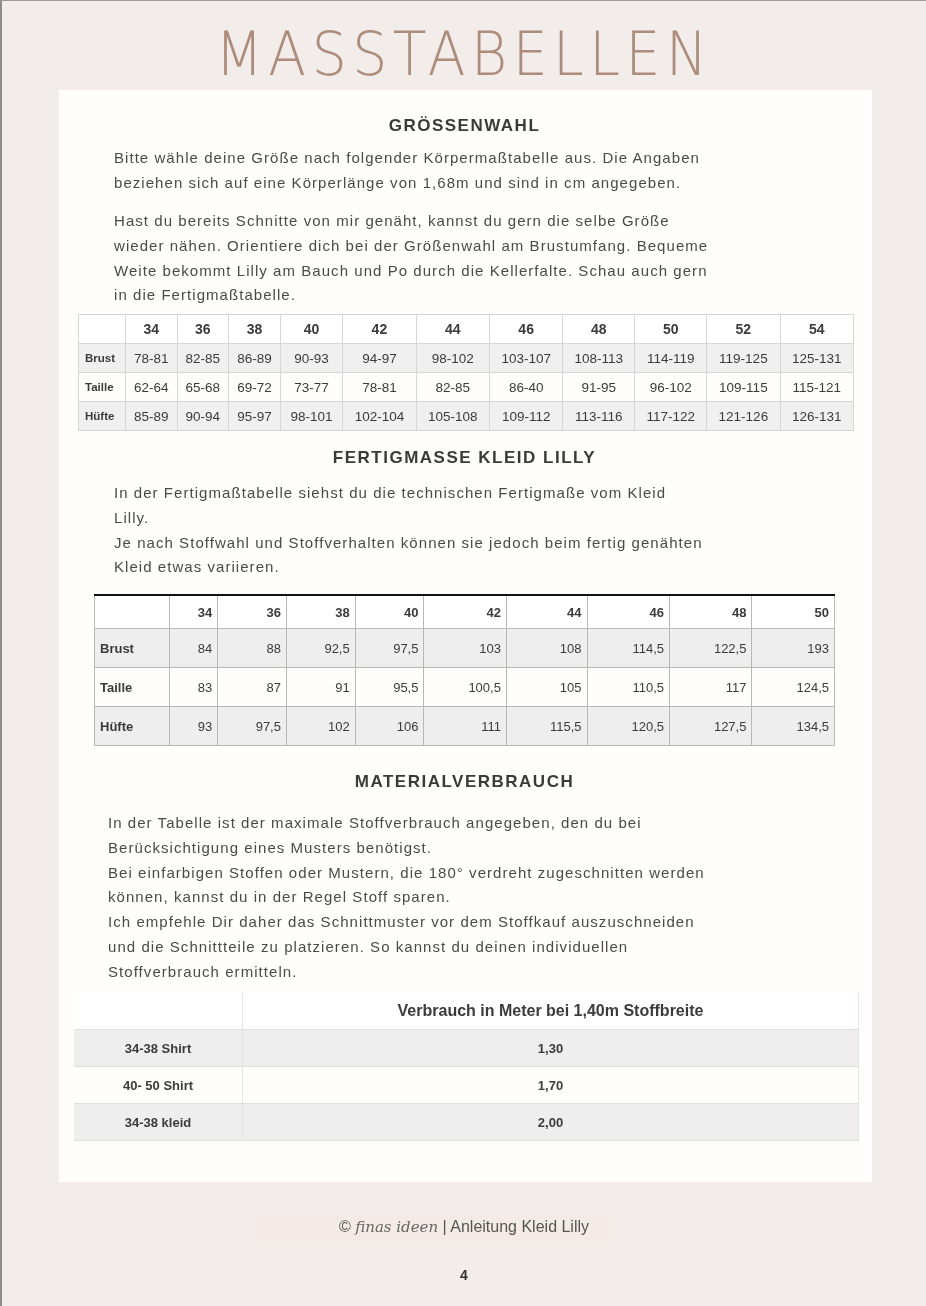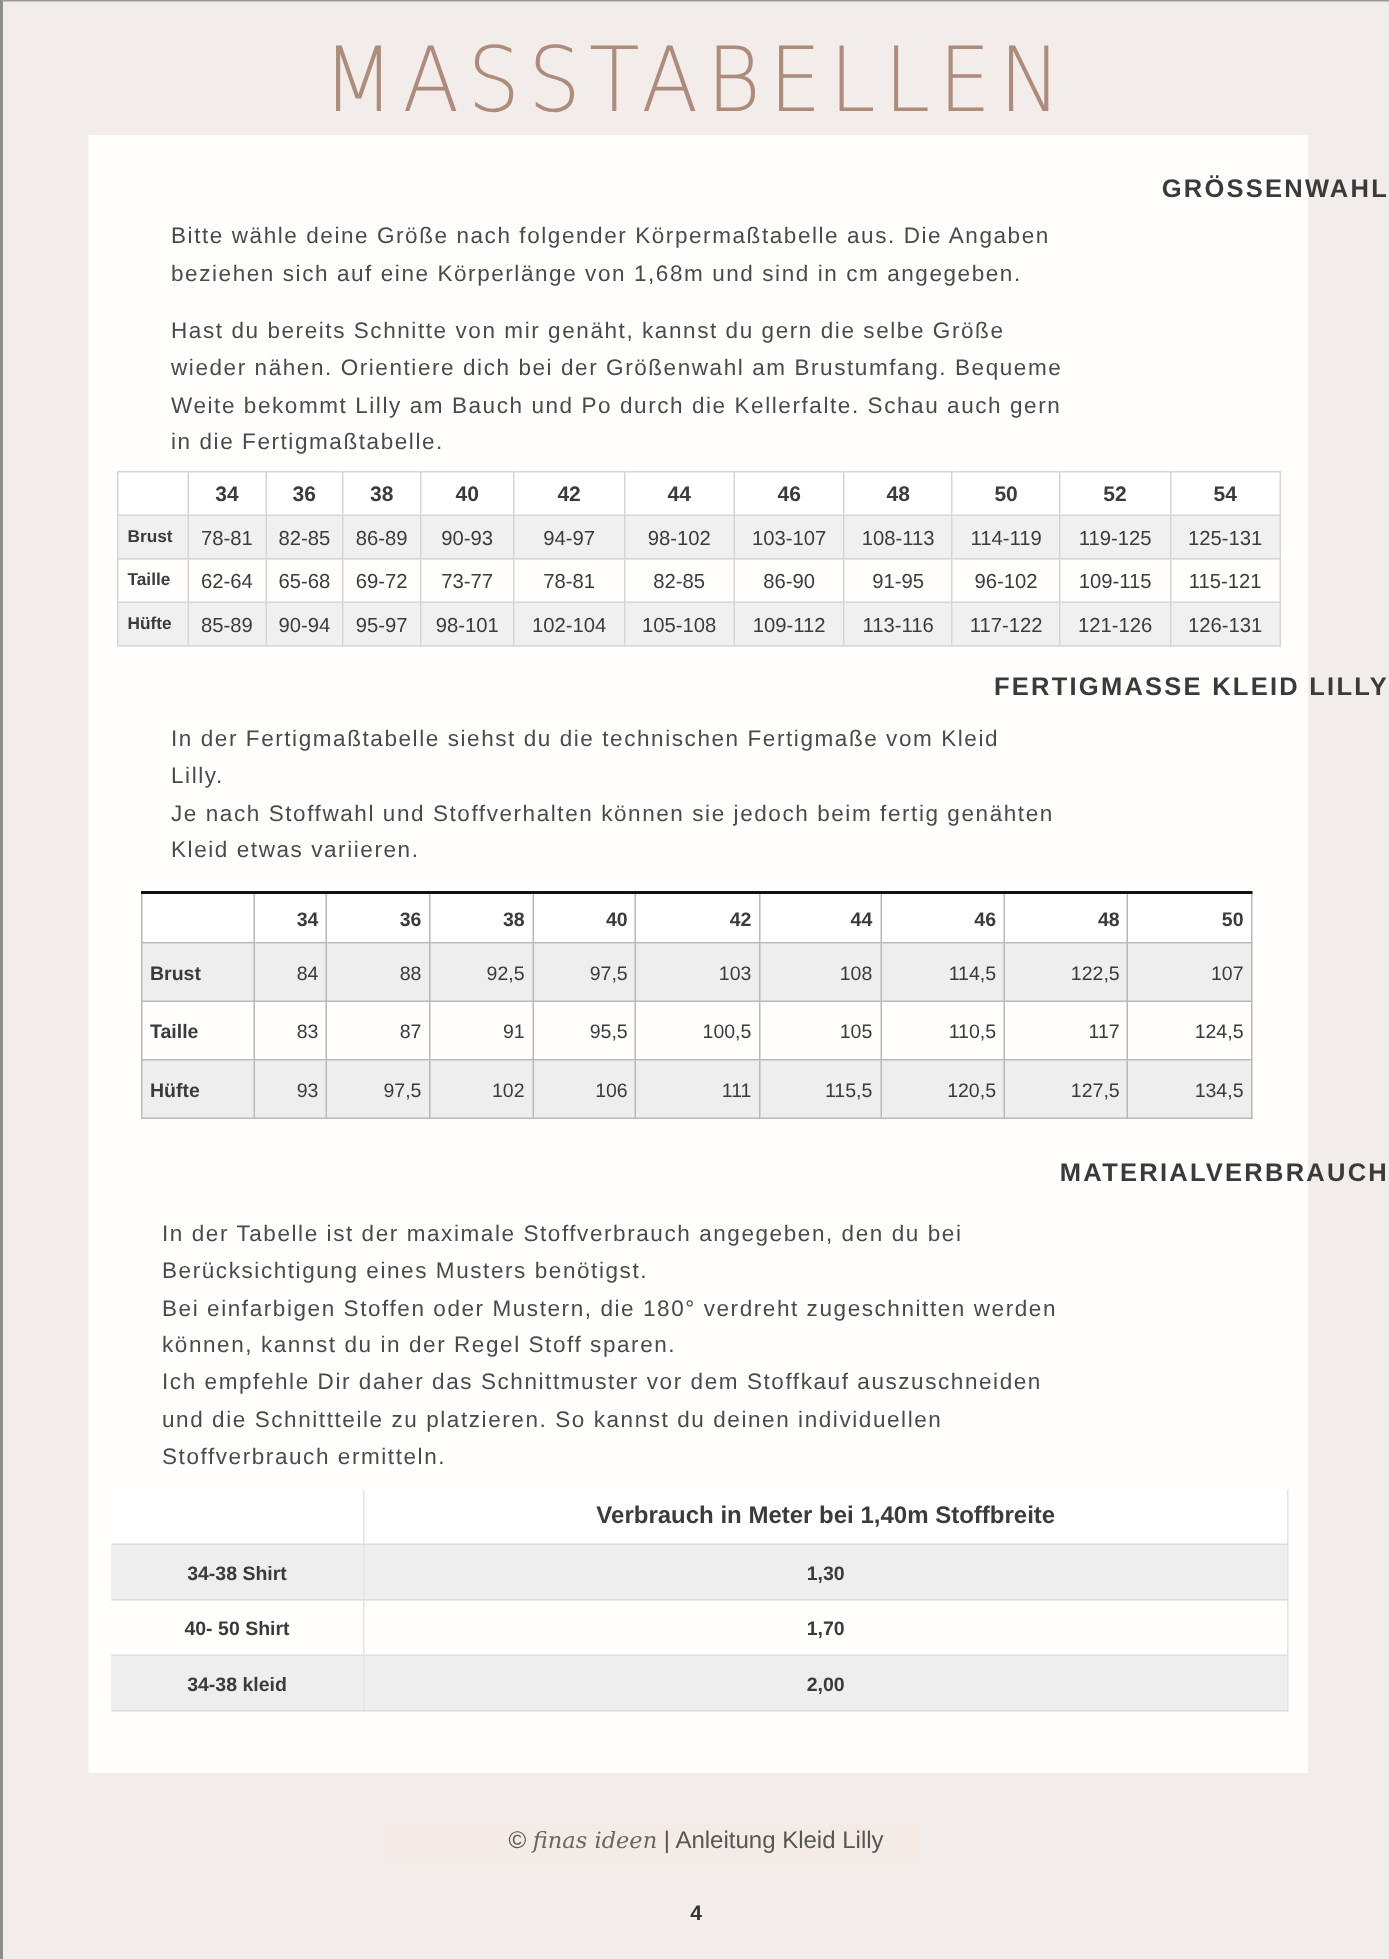--- a/index.html
+++ b/index.html
@@ -16,21 +16,21 @@
     position:absolute; left:0; right:0; top:18px; text-align:center;
     font-family:"DejaVu Sans", sans-serif; font-weight:200;
     font-size:60px; letter-spacing:6px; color:#ad8c7b;
     transform:scaleX(0.92);
   }
   .card {
     position:absolute; left:57px; top:89px; width:813px; height:1092px;
     background:#fffefd;
   }
   .h2 {
-    position:absolute; left:1px; right:0; text-align:right;
+    position:absolute; left:1px; right:0; text-align:center;
     font-weight:bold; font-size:17px; letter-spacing:1.5px; color:#3a3a3a;
   }
   .para {
     position:absolute; font-size:15px; line-height:24.8px; letter-spacing:1.05px;
     color:#4a4a4a; margin:0; white-space:pre-line;
   }
   table { border-collapse:collapse; position:absolute; }
   
   .t1 { left:76px; top:313px; width:776px; font-size:13.5px; }
   .t1 td, .t1 th { border:1px solid #d6d6d6; text-align:center; padding:0; height:28px; }
@@ -112,21 +112,21 @@
     <td>125-131</td>
   </tr>
   <tr>
     <td class="rl">Taille</td>
     <td>62-64</td>
     <td>65-68</td>
     <td>69-72</td>
     <td>73-77</td>
     <td>78-81</td>
     <td>82-85</td>
-    <td>86-90</td>
+    <td>86-40</td>
     <td>91-95</td>
     <td>96-102</td>
     <td>109-115</td>
     <td>115-121</td>
   </tr>
   <tr class="g">
     <td class="rl">Hüfte</td>
     <td>85-89</td>
     <td>90-94</td>
     <td>95-97</td>
@@ -165,21 +165,21 @@
   <tr class="g">
     <td class="rl">Brust</td>
     <td>84</td>
     <td>88</td>
     <td>92,5</td>
     <td>97,5</td>
     <td>103</td>
     <td>108</td>
     <td>114,5</td>
     <td>122,5</td>
-    <td>107</td>
+    <td>193</td>
   </tr>
   <tr>
     <td class="rl">Taille</td>
     <td>83</td>
     <td>87</td>
     <td>91</td>
     <td>95,5</td>
     <td>100,5</td>
     <td>105</td>
     <td>110,5</td>

